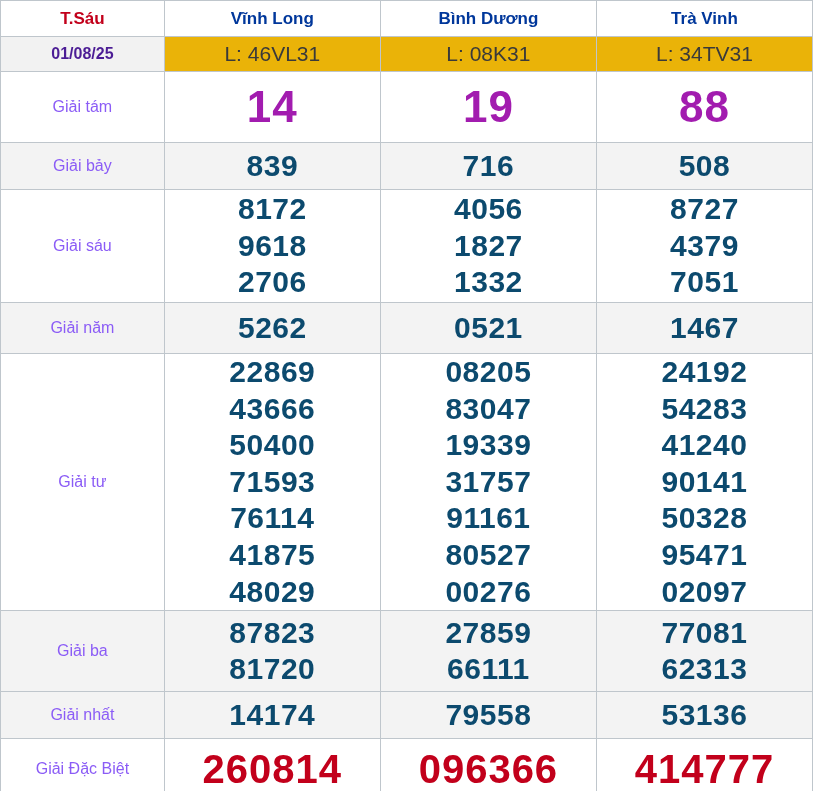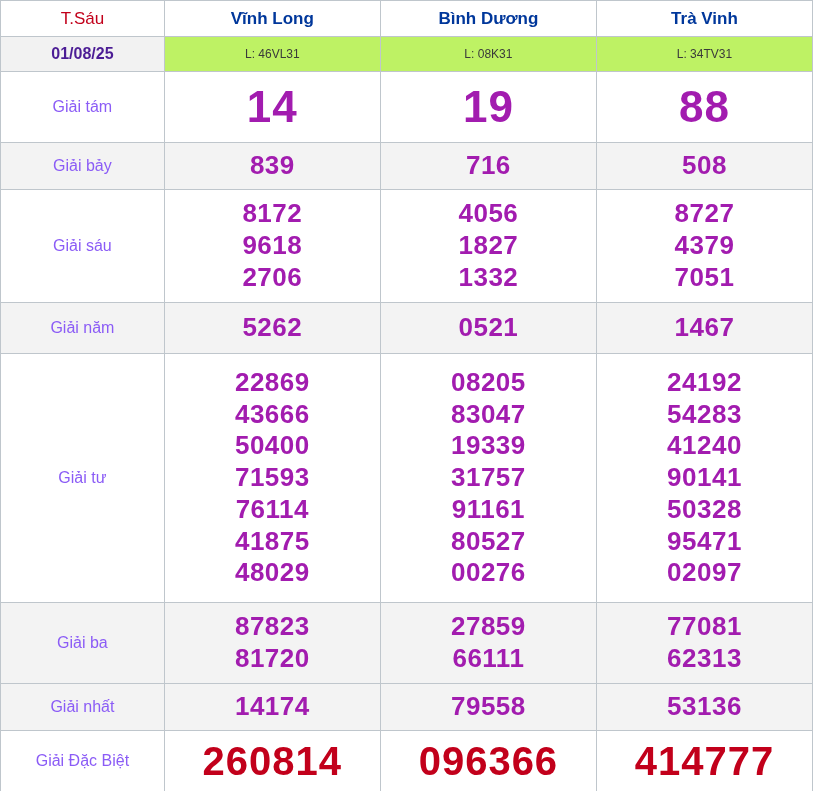--- a/index.html
+++ b/index.html
@@ -33,50 +33,50 @@
   .hdr-cell {
     height: 35px;
     font-weight: bold;
     font-size: 17px;
     color: #00379b;
     background: #ffffff;
   }
   .hdr-day {
     color: #c2001b;
     font-size: 17px;
-    font-weight: normal;
+    font-weight: bold;
   }
   
   .date-cell {
     height: 34px;
     font-size: 16px;
     font-weight: bold;
     color: #4c1d95;
     background: #f2f2f2;
   }
   .code-cell {
     height: 34px;
-    font-size: 12px;
+    font-size: 21px;
     color: #3a3a3a;
-    background: #bef264;
+    background: #eab308;
     font-weight: normal;
   }
   
   .label-cell {
     font-size: 16px;
     color: #8b5cf6;
     background: #f3f3f3;
   }
   .label-cell.white { background: #ffffff; }
 
   
   .num-cell {
-    font-size: 26px;
-    font-weight: bold;
-    color: #a21caf;
+    font-size: 30px;
+    font-weight: bold;
+    color: #0c4a6e;
     line-height: 1.22;
     letter-spacing: 0.5px;
   }
   .num-cell.alt { background: #f3f3f3; }
   .num-cell div { white-space: nowrap; }
 
   .big-red {
     font-size: 44px;
     font-weight: bold;
     color: #a21caf;

